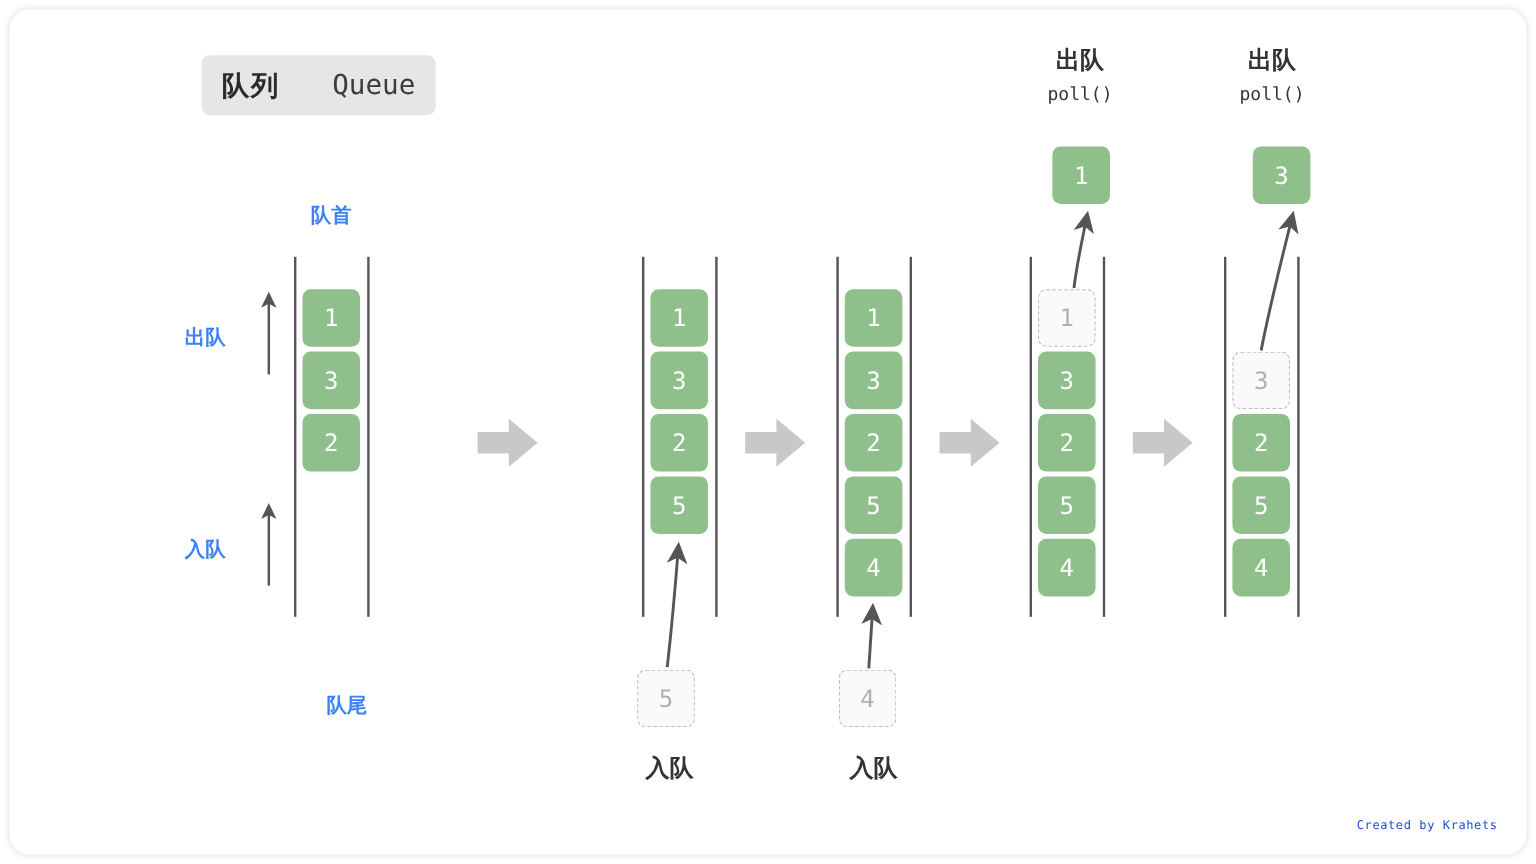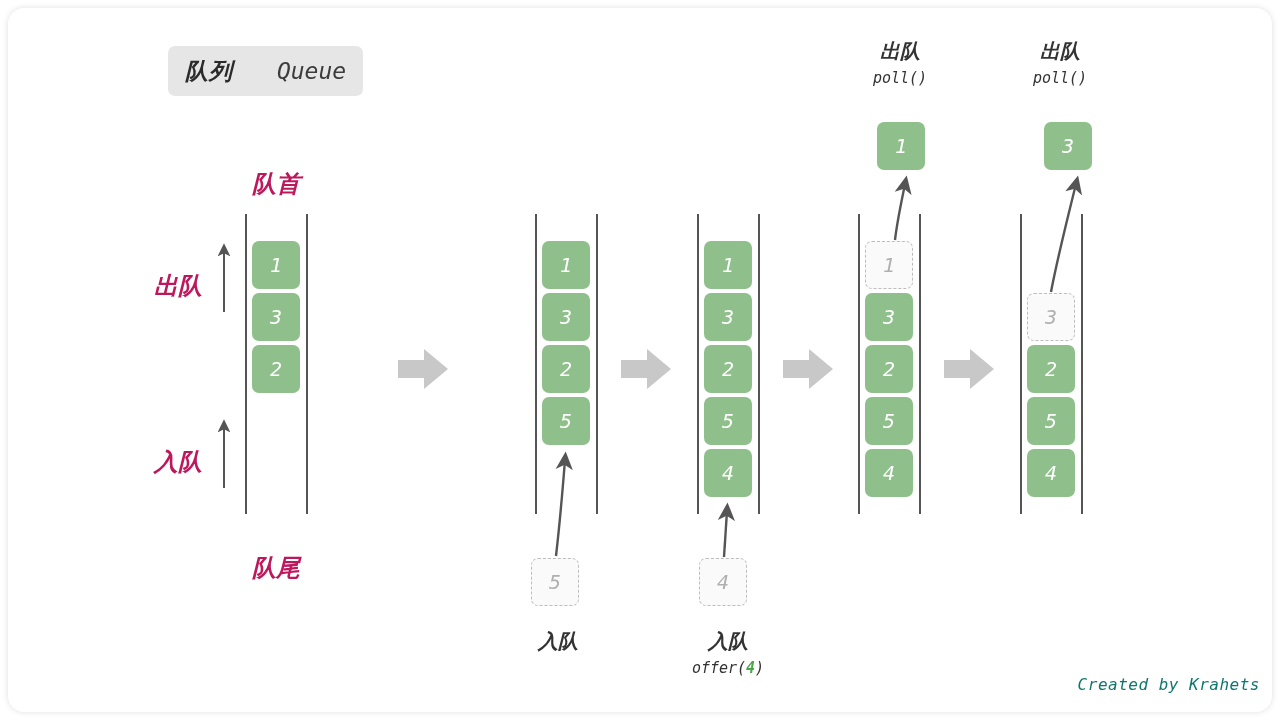--- a/index.html
+++ b/index.html
@@ -16,21 +16,20 @@
   #card {
     position: absolute;
     left: 8px;
     top: 8px;
     width: 1264px;
     height: 704px;
     background: #ffffff;
     border-radius: 16px;
     box-shadow: 0 0 6px rgba(0,0,0,0.13);
     overflow: hidden;
-    font-style: italic;
   }
   .abs { position: absolute; }
 
   
   #title-badge {
     left: 160px;
     top: 38px;
     width: 195px;
     height: 50px;
     background: #e6e6e6;
@@ -48,23 +47,23 @@
   }
   #title-badge .en {
     font-family: "DejaVu Sans Mono", monospace;
     font-size: 23px;
     color: #3c3c3c;
     margin-left: 34px;
   }
 
   
   .cn-label {
-    font-size: 24px;
+    font-size: 17px;
     font-weight: bold;
-    color: #be185d;
+    color: #3b82f6;
     white-space: nowrap;
   }
   .op-label {
     text-align: center;
     white-space: nowrap;
     line-height: 1.55;
   }
   .op-label .l1 {
     font-size: 20px;
     font-weight: bold;
@@ -98,41 +97,41 @@
     box-sizing: border-box;
   }
   .cell.ghost {
     background: #fafafa;
     border: 1.8px dashed #bdbdbd;
     color: #b0b0b0;
   }
 
   
   #watermark {
-    right: 12px;
+    right: 24px;
     bottom: 18px;
     font-family: "DejaVu Sans Mono", monospace;
-    font-size: 16px;
-    color: #0f766e;
+    font-size: 10px;
+    color: #1d4ed8;
     letter-spacing: 0.5px;
   }
   svg { overflow: visible; }
 </style>
 </head>
 <body>
 
 <div id="card">
 
   <div class="abs" id="title-badge">
     <span class="cn">队列</span>
     <span class="en">Queue</span>
   </div>
 
   <div class="abs cn-label" style="left:238px; top:160px; width:60px; text-align:center;">队首</div>
-  <div class="abs cn-label" style="left:238px; top:544px; width:60px; text-align:center;">队尾</div>
+  <div class="abs cn-label" style="left:238px; top:568px; width:60px; text-align:right;">队尾</div>
 
   <div class="abs cn-label" style="left:146px; top:262px;">出队</div>
   <svg class="abs" style="left:208px; top:234px;" width="18" height="72">
     <defs>
       <marker id="thinHead" markerWidth="7" markerHeight="7" refX="3.2" refY="3.2" orient="auto">
         <path d="M0,0 L6.6,3.2 L0,6.4 L1.6,3.2 Z" fill="#555555"></path>
       </marker>
     </defs>
     <line x1="8" y1="70" x2="8" y2="8" stroke="#555555" stroke-width="2" marker-end="url(#thinHead)"></line>
   </svg>
@@ -190,21 +189,20 @@
     <div class="abs cell" style="left:696px; top:389px;">5</div>
     <div class="abs cell" style="left:696px; top:441px;">4</div>
     <div class="abs cell ghost" style="left:691px; top:550px;">4</div>
     <svg class="abs" style="left:690px; top:485px;" width="50" height="70">
       <path d="M26,64 C27,50 28,34 29,18" fill="none" stroke="#555555" stroke-width="2.4" marker-end="url(#curveHead)"></path>
     </svg>
   </div>
 
   <div class="abs op-label" style="left:640px; top:618px; width:160px;">
     <div class="l1">入队</div>
-    <div class="l2"><span>offer(</span><span class="num">4</span><span>)</span></div>
   </div>
 
   <svg class="abs" style="left:775px; top:340px;" width="52" height="42">
     <path d="M0,12 L26,12 L26,1 L50,21 L26,41 L26,30 L0,30 Z" fill="#c8c8c8"></path>
   </svg>
 
   <div class="abs">
     <div class="abs rail" style="left:850px; top:206px; height:300px;"></div>
     <div class="abs rail" style="left:911px; top:206px; height:300px;"></div>
     <div class="abs cell ghost" style="left:857px; top:233px;">1</div>

